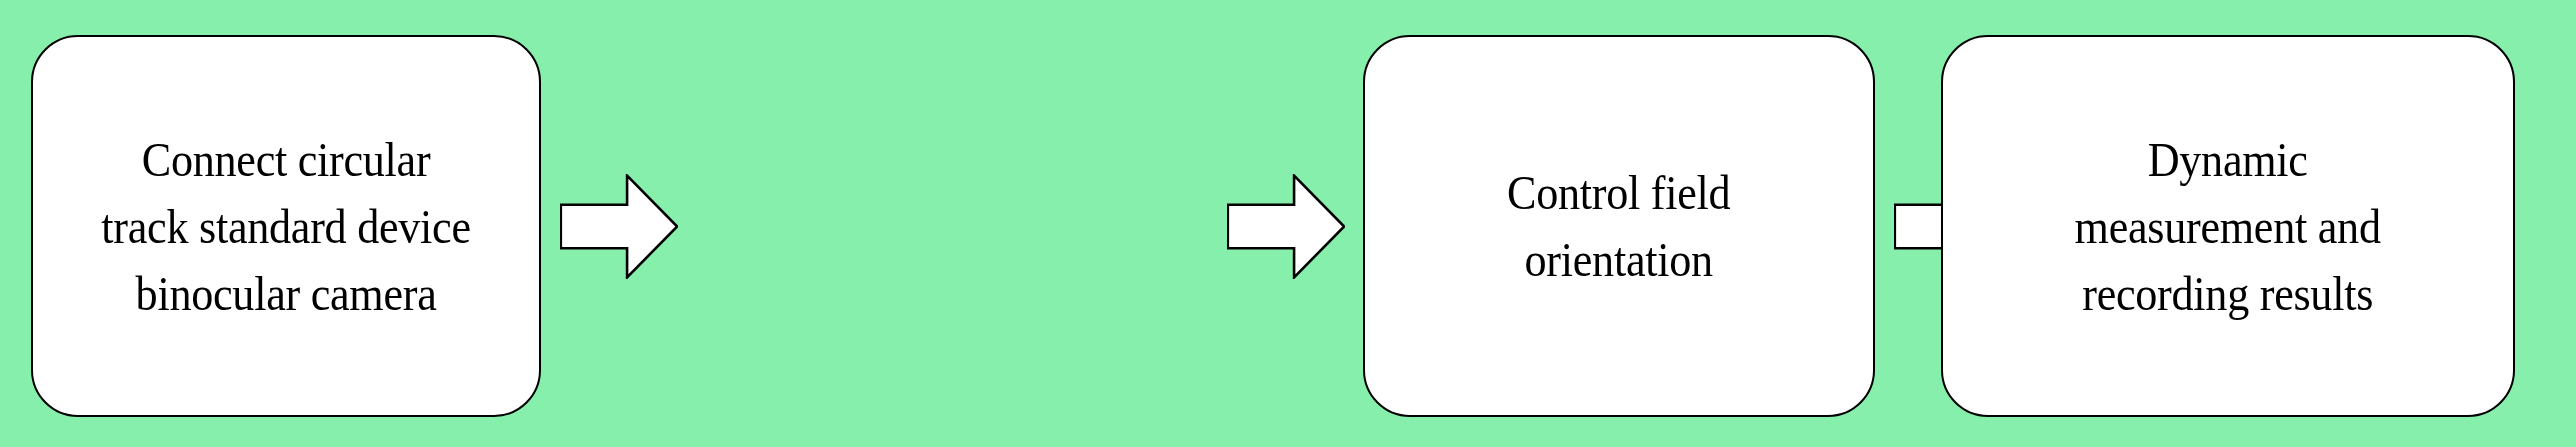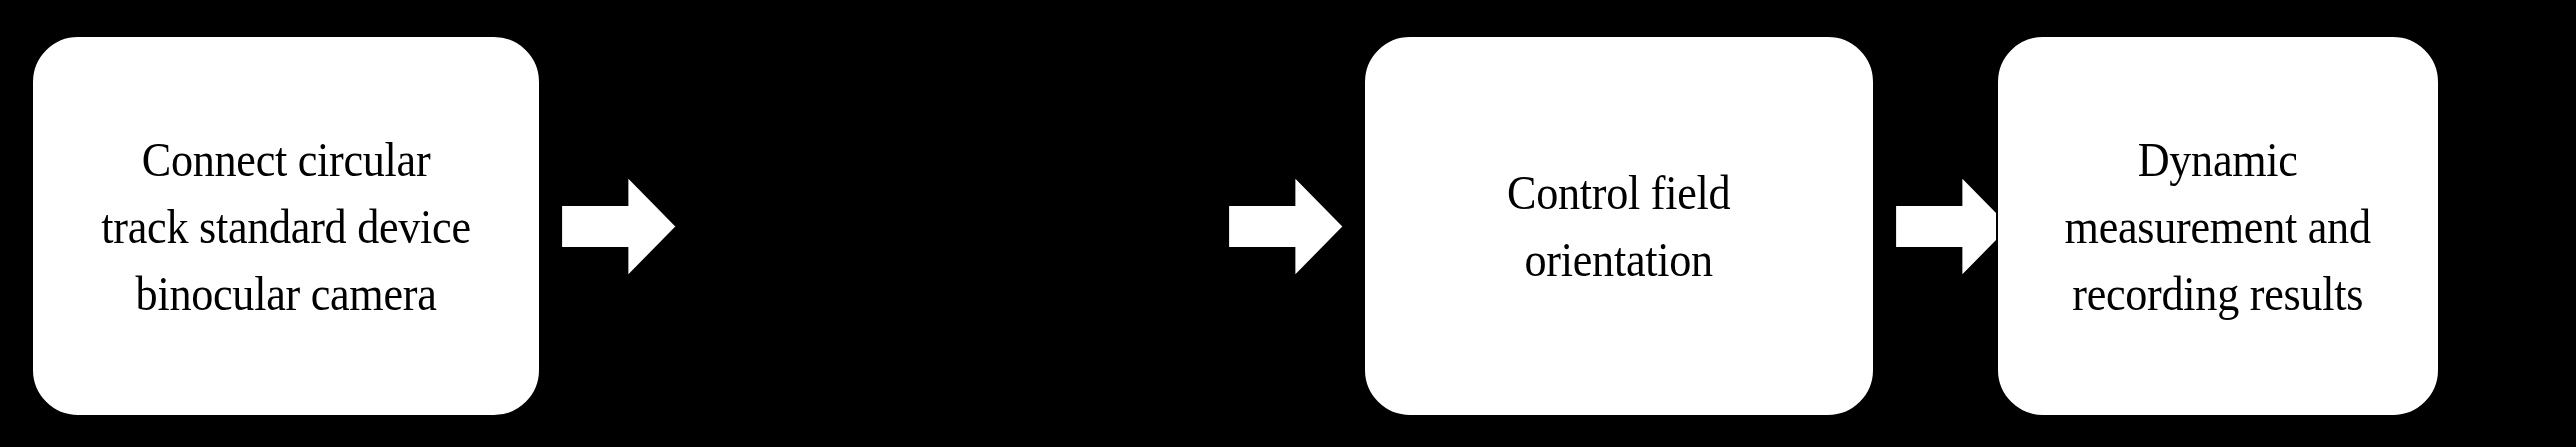--- a/index.html
+++ b/index.html
@@ -4,21 +4,21 @@
 <style>
   html, body {
     margin: 0;
     padding: 0;
     background: #ffffff;
   }
   #canvas {
     position: relative;
     width: 2576px;
     height: 447px;
-    background: #000000;
+    background: #86efac;
     overflow: hidden;
     font-family: "Liberation Serif", "DejaVu Serif", serif;
   }
   .flow-row {
     position: absolute;
     left: 0;
     top: 0;
     width: 2576px;
     height: 447px;
   }
@@ -43,21 +43,21 @@
     text-align: center;
     letter-spacing: -0.3px;
     transform: scaleX(0.92);
     transform-origin: center center;
     white-space: pre-line;
     padding: 0 11.3px;
   }
   .node-1 { left: 31px;   width: 510px; }
   .node-2 { left: 696px;  width: 513px; }
   .node-3 { left: 1363px; width: 512px; }
-  .node-4 { left: 1996px; width: 444px; }
+  .node-4 { left: 1941px; width: 574px; }
 
   
   .arrow {
     position: absolute;
     top: 174px;
     width: 118px;
     height: 105px;
   }
   .arrow svg { display: block; width: 100%; height: 100%; }
   .arrow-1 { left: 560px; }

